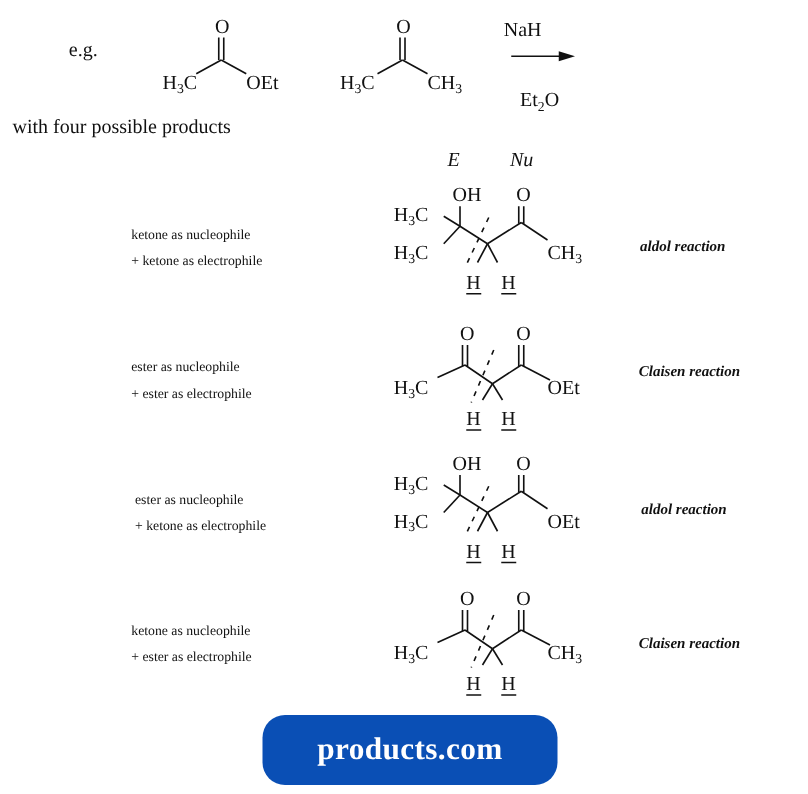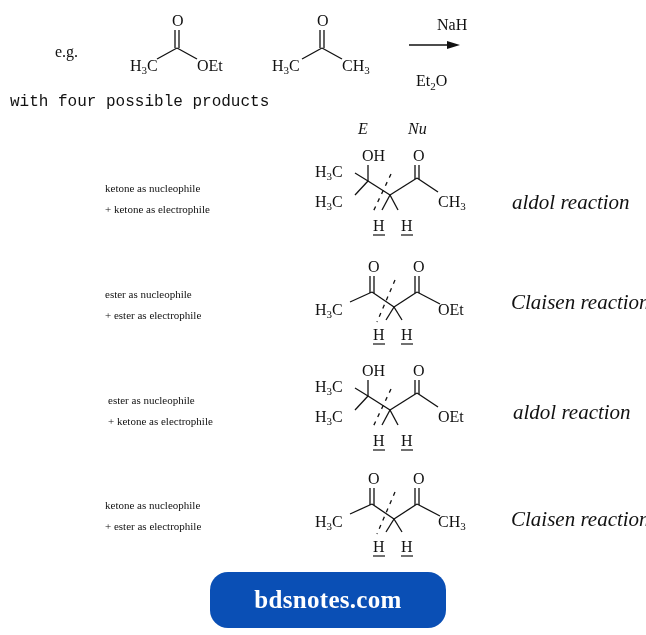--- a/index.html
+++ b/index.html
@@ -6,31 +6,31 @@
   body { width: 646px; height: 635px; position: relative; overflow: hidden;
          font-family: "Liberation Serif", "DejaVu Serif", serif; color: #111; }
   .abs { position: absolute; white-space: nowrap; }
   .t { font-size: 16px; }
   .it { font-style: italic; }
   svg text { font-family: "Liberation Serif", "DejaVu Serif", serif; fill: #111; }
   .bond { stroke: #111; stroke-width: 1.3; fill: none; }
   .dash { stroke: #111; stroke-width: 1.3; stroke-dasharray: 4 5; fill: none; }
   .uline { stroke: #111; stroke-width: 1.2; }
   .label { font-size: 11px; line-height: 21px; }
-  .rxn { font-size: 21px; font-style: italic; }
+  .rxn { font-size: 12px; font-style: italic; font-weight: bold; }
   .cta { position: absolute; left: 210px; top: 572px; width: 236px; height: 56px;
          background: #0a4fb5; border-radius: 18px; display: flex; align-items: center;
          justify-content: center; cursor: pointer; }
   .cta span { color: #ffffff; font-size: 25px; font-weight: bold;
               font-family: "Liberation Serif", "DejaVu Serif", serif; letter-spacing: 0.3px; }
 </style>
 </head>
 <body>
 
-<span class="abs t" style="left:55px; top:43px;">e.g.</span>
+<span class="abs t" style="left:55px; top:32px;">e.g.</span>
 
 <svg class="abs" style="left:120px; top:4px;" width="360" height="80">
 
   <g>
     <text x="52" y="22" font-size="16">O</text>
     <line class="bond" x1="55" y1="26" x2="55" y2="44"></line>
     <line class="bond" x1="59" y1="26" x2="59" y2="44"></line>
     <line class="bond" x1="37" y1="55" x2="57" y2="44"></line>
     <line class="bond" x1="57" y1="44" x2="77" y2="55"></line>
     <text x="10" y="67" font-size="16">H<tspan font-size="11" dy="3">3</tspan><tspan dy="-3">C</tspan></text>
@@ -45,24 +45,24 @@
     <line class="bond" x1="202" y1="44" x2="222" y2="55"></line>
     <text x="152" y="67" font-size="16">H<tspan font-size="11" dy="3">3</tspan><tspan dy="-3">C</tspan></text>
     <text x="222" y="67" font-size="16">CH<tspan font-size="11" dy="3">3</tspan></text>
   </g>
 
   <g>
     <line class="bond" x1="289" y1="41" x2="333" y2="41"></line>
     <polygon points="340,41 327,37 327,45" fill="#111"></polygon>
   </g>
 </svg>
-<span class="abs t" style="left:437px; top:16px;">NaH</span>
+<span class="abs t" style="left:403px; top:16px;">NaH</span>
 <span class="abs t" style="left:416px; top:72px;">Et<sub style="font-size:11px;">2</sub>O</span>
 
-<span class="abs t" style="left:10px; top:93px;font-family:Liberation Mono, monospace;">with four possible products</span>
+<span class="abs t" style="left:10px; top:93px;">with four possible products</span>
 
 <span class="abs t it" style="left:358px; top:120px;">E</span>
 <span class="abs t it" style="left:408px; top:120px;font-style:italic;">Nu</span>
 
 <div class="abs label" style="left:105px; top:178px;">
   <div>ketone as nucleophile</div>
   <div>+ ketone as electrophile</div>
 </div>
 <svg class="abs" style="left:305px; top:140px;" width="180" height="100">
   <text x="57" y="21" font-size="16">OH</text>
@@ -164,14 +164,14 @@
   <line class="bond" x1="89" y1="57" x2="81" y2="70"></line>
   <line class="bond" x1="89" y1="57" x2="97" y2="70"></line>
   <text x="68" y="90" font-size="16">H</text>
   <line class="uline" x1="68" y1="94" x2="80" y2="94"></line>
   <text x="96" y="90" font-size="16">H</text>
   <line class="uline" x1="96" y1="94" x2="108" y2="94"></line>
 </svg>
 <span class="abs rxn" style="left:511px; top:507px;">Claisen reaction</span>
 
 <div class="cta">
-  <span>bdsnotes.com</span>
+  <span>products.com</span>
 </div>
 
 </body></html>

